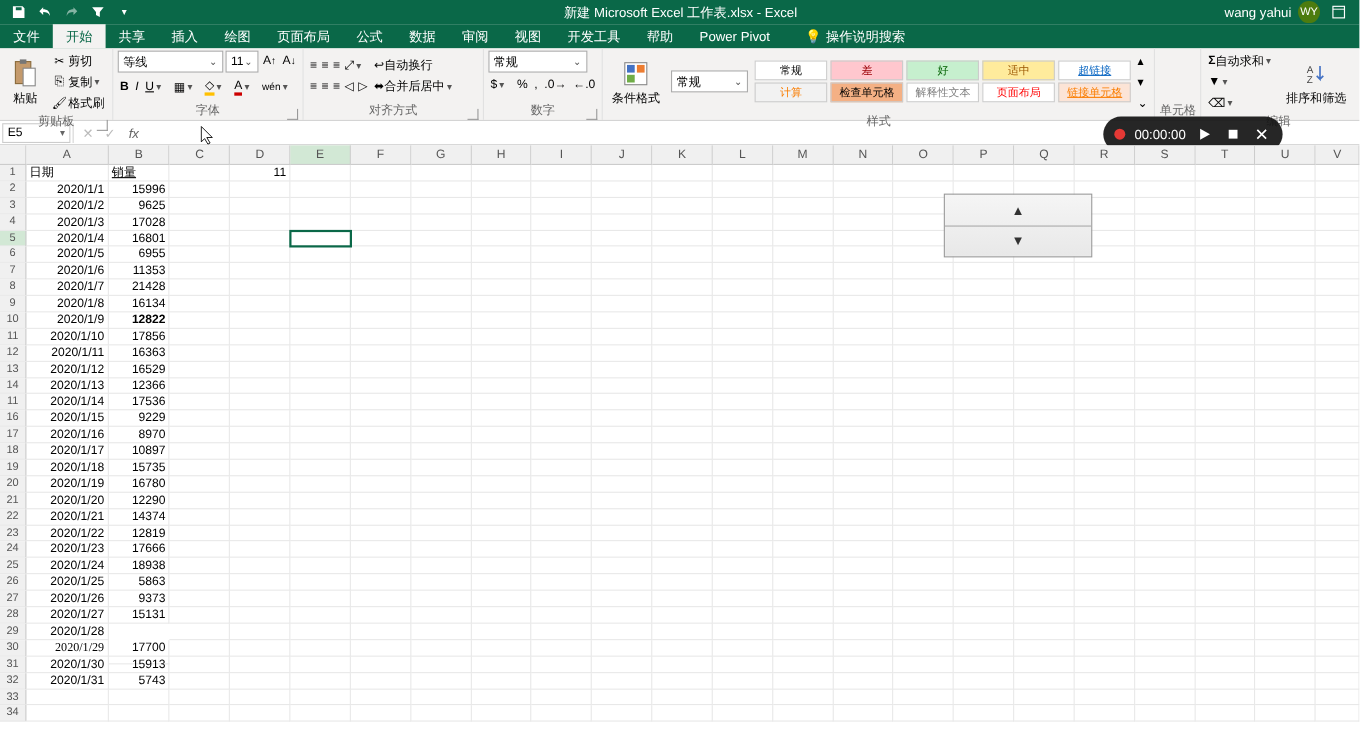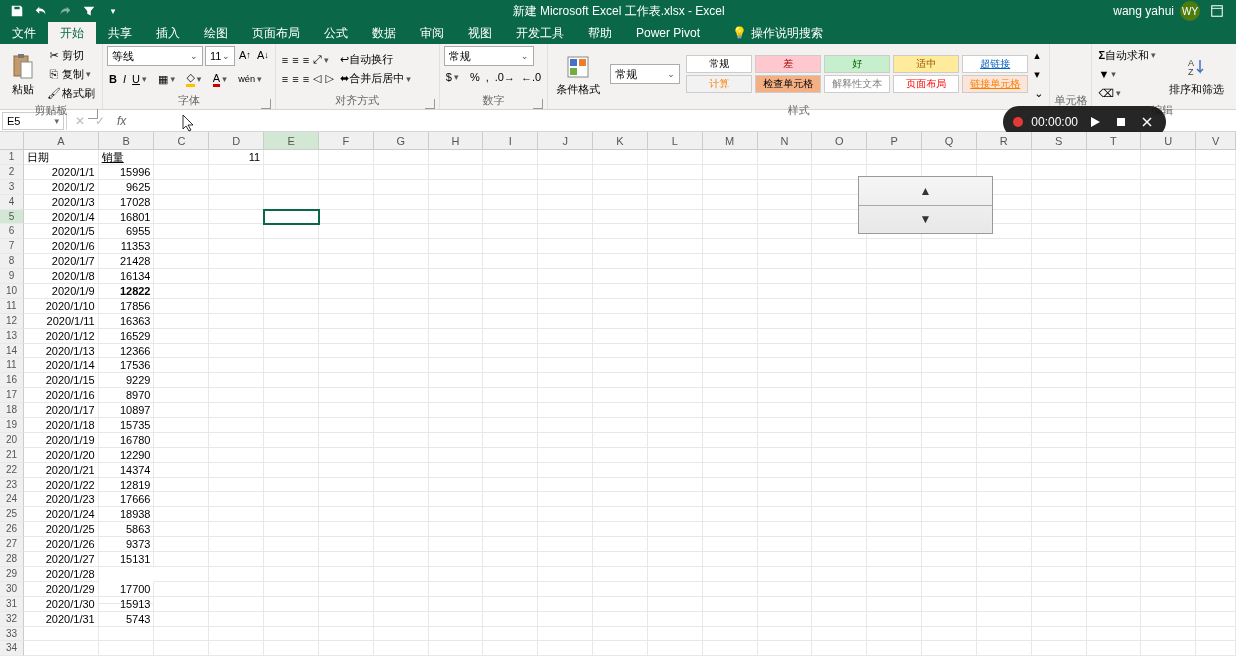--- a/index.html
+++ b/index.html
@@ -1119,21 +1119,21 @@
           <div class="cell" style="width: 55px;"></div>
           <div class="cell" style="width: 55px;"></div>
           <div class="cell" style="width: 55px;"></div>
           <div class="cell" style="width: 55px;"></div>
           <div class="cell" style="width: 55px;"></div>
           <div class="cell" style="width: 55px;"></div>
           <div class="cell" style="width: 40px;"></div>
         </div>
         <div class="row">
           <div class="row-h">30</div>
-          <div class="cell ta-r" style="width: 75px;">2020/1/29</div>
+          <div class="cell ta-r" style="width: 75px; font-family: Liberation Serif, serif;">2020/1/29</div>
           <div class="cell ta-r" style="width: 56px;">17700</div>
           <div class="cell" style="width: 55px;"></div>
           <div class="cell" style="width: 55px;"></div>
           <div class="cell" style="width: 55px;"></div>
           <div class="cell" style="width: 55px;"></div>
           <div class="cell" style="width: 55px;"></div>
           <div class="cell" style="width: 55px;"></div>
           <div class="cell" style="width: 55px;"></div>
           <div class="cell" style="width: 55px;"></div>
           <div class="cell" style="width: 55px;"></div>

